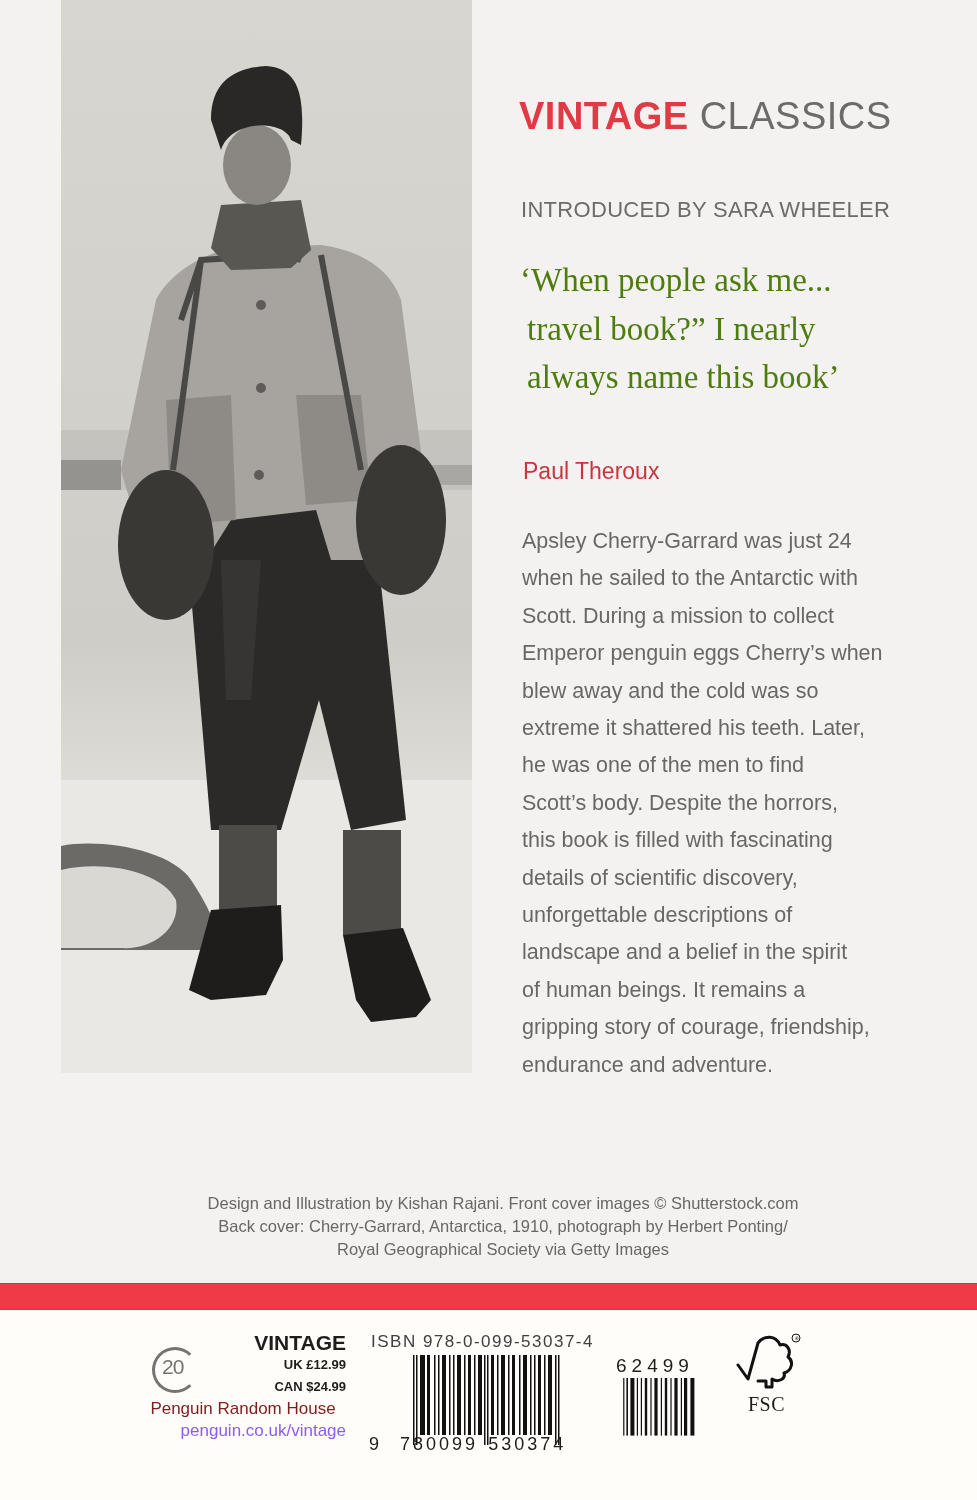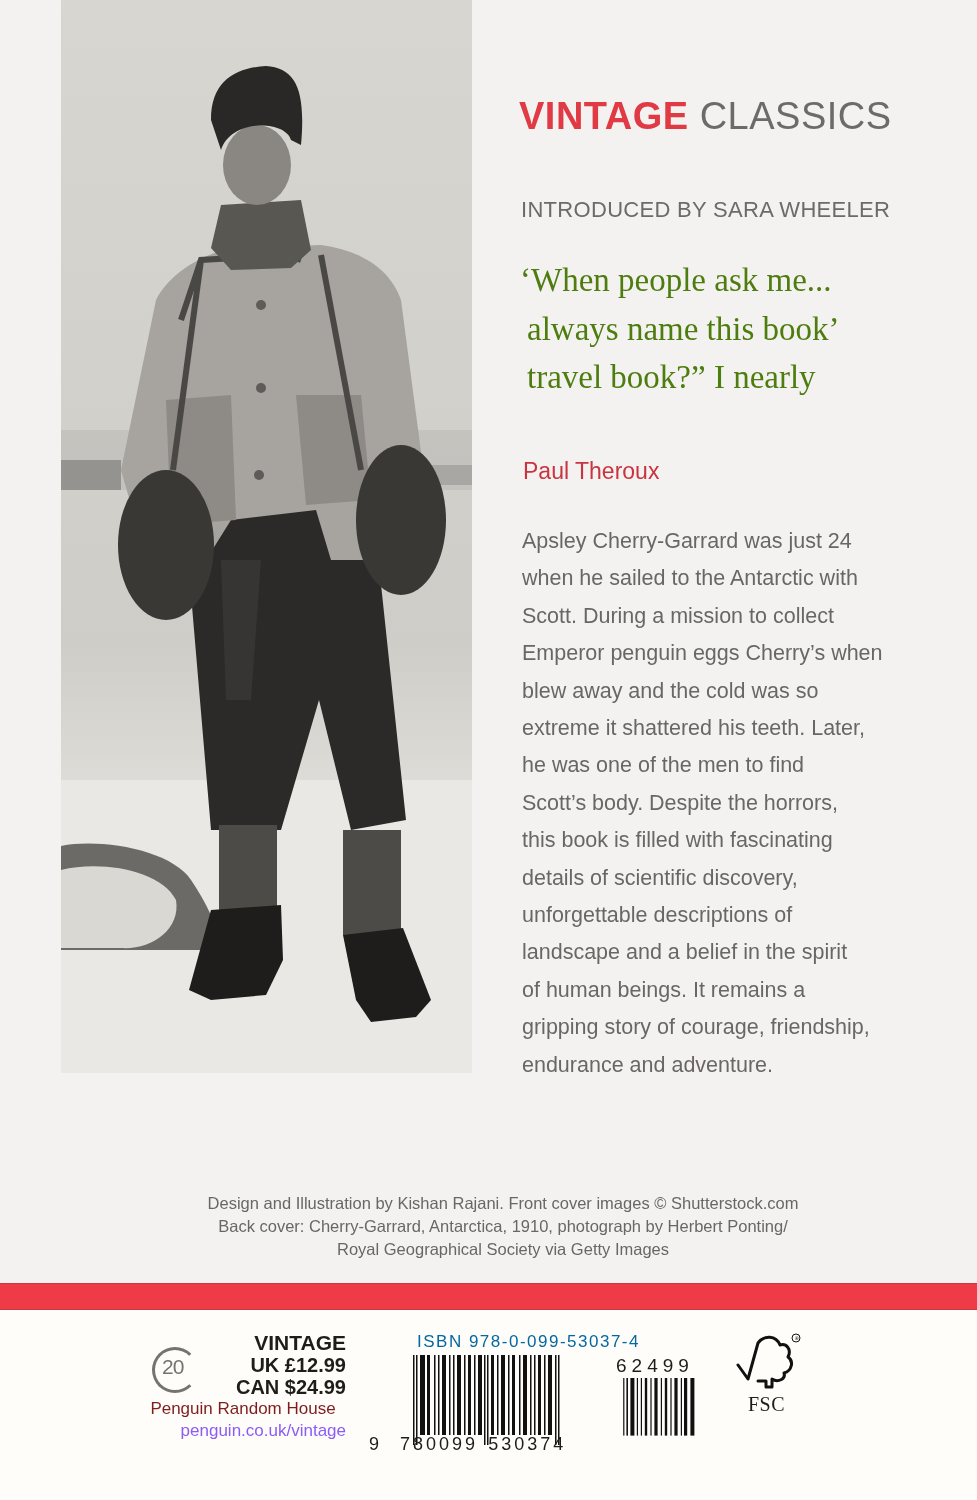--- a/index.html
+++ b/index.html
@@ -83,27 +83,27 @@
     .c20 .num {
       position: absolute; left: 10px; top: 8px; font-size: 21px; color: #757271;
       letter-spacing: -1px;
     }
 
     .price-block {
       position: absolute; left: 140px; top: 1332px; width: 206px;
       text-align: right; color: #1f1d1c;
     }
     .price-block .pub { font-size: 21px; font-weight: bold; line-height: 22px; display: block; }
-    .price-block .price { font-size: 20px; font-weight: bold; line-height: 22px; display: block; }
+    .price-block .price { font-size: 13px; font-weight: bold; line-height: 22px; display: block; }
     .price-block .prh { font-size: 17px; color: #7f1d1d; line-height: 22px; display: block; margin-top: 0px; text-align: center; }
     .price-block .url { font-size: 17px; color: #8b5cf6; line-height: 22px; display: block; }
 
     .isbn-label {
       position: absolute; left: 371px; top: 1332px;
-      font-size: 17px; color: #0369a1; letter-spacing: 1.5px; white-space: nowrap; margin-left: 46px;
+      font-size: 17px; color: #404040; letter-spacing: 1.5px; white-space: nowrap;
     }
     .barcode-main { position: absolute; left: 376px; top: 1355px; width: 300px; height: 105px; }
     .barcode-addon { position: absolute; left: 610px; top: 1355px; width: 100px; height: 90px; }
     .ean-digits {
       position: absolute; left: 369px; top: 1434px;
       font-size: 18px; color: #1f1d1c; letter-spacing: 3px; white-space: nowrap;
     }
     .addon-digits {
       position: absolute; left: 616px; top: 1355px;
       font-size: 19px; color: #1f1d1c; letter-spacing: 5px; white-space: nowrap;
@@ -168,22 +168,22 @@
 
 <div class="brand">
   <span class="b1">VINTAGE</span>
   <span class="b2">CLASSICS</span>
 </div>
 
 <div class="introducer">INTRODUCED BY SARA WHEELER</div>
 
 <div class="quote">
   <span class="q-line">‘When people ask me...</span>
+  <span class="q-line indent">travel book?” I nearly</span>
   <span class="q-line indent">always name this book’</span>
-  <span class="q-line indent">travel book?” I nearly</span>
 </div>
 <div class="quote-author">Paul Theroux</div>
 
 <div class="blurb">
   <span class="b-line">Apsley Cherry-Garrard was just 24</span>
   <span class="b-line">when he sailed to the Antarctic with</span>
   <span class="b-line">Scott. During a mission to collect</span>
   <span class="b-line">Emperor penguin eggs Cherry’s when</span>
   <span class="b-line">blew away and the cold was so</span>
   <span class="b-line">extreme it shattered his teeth. Later,</span>

